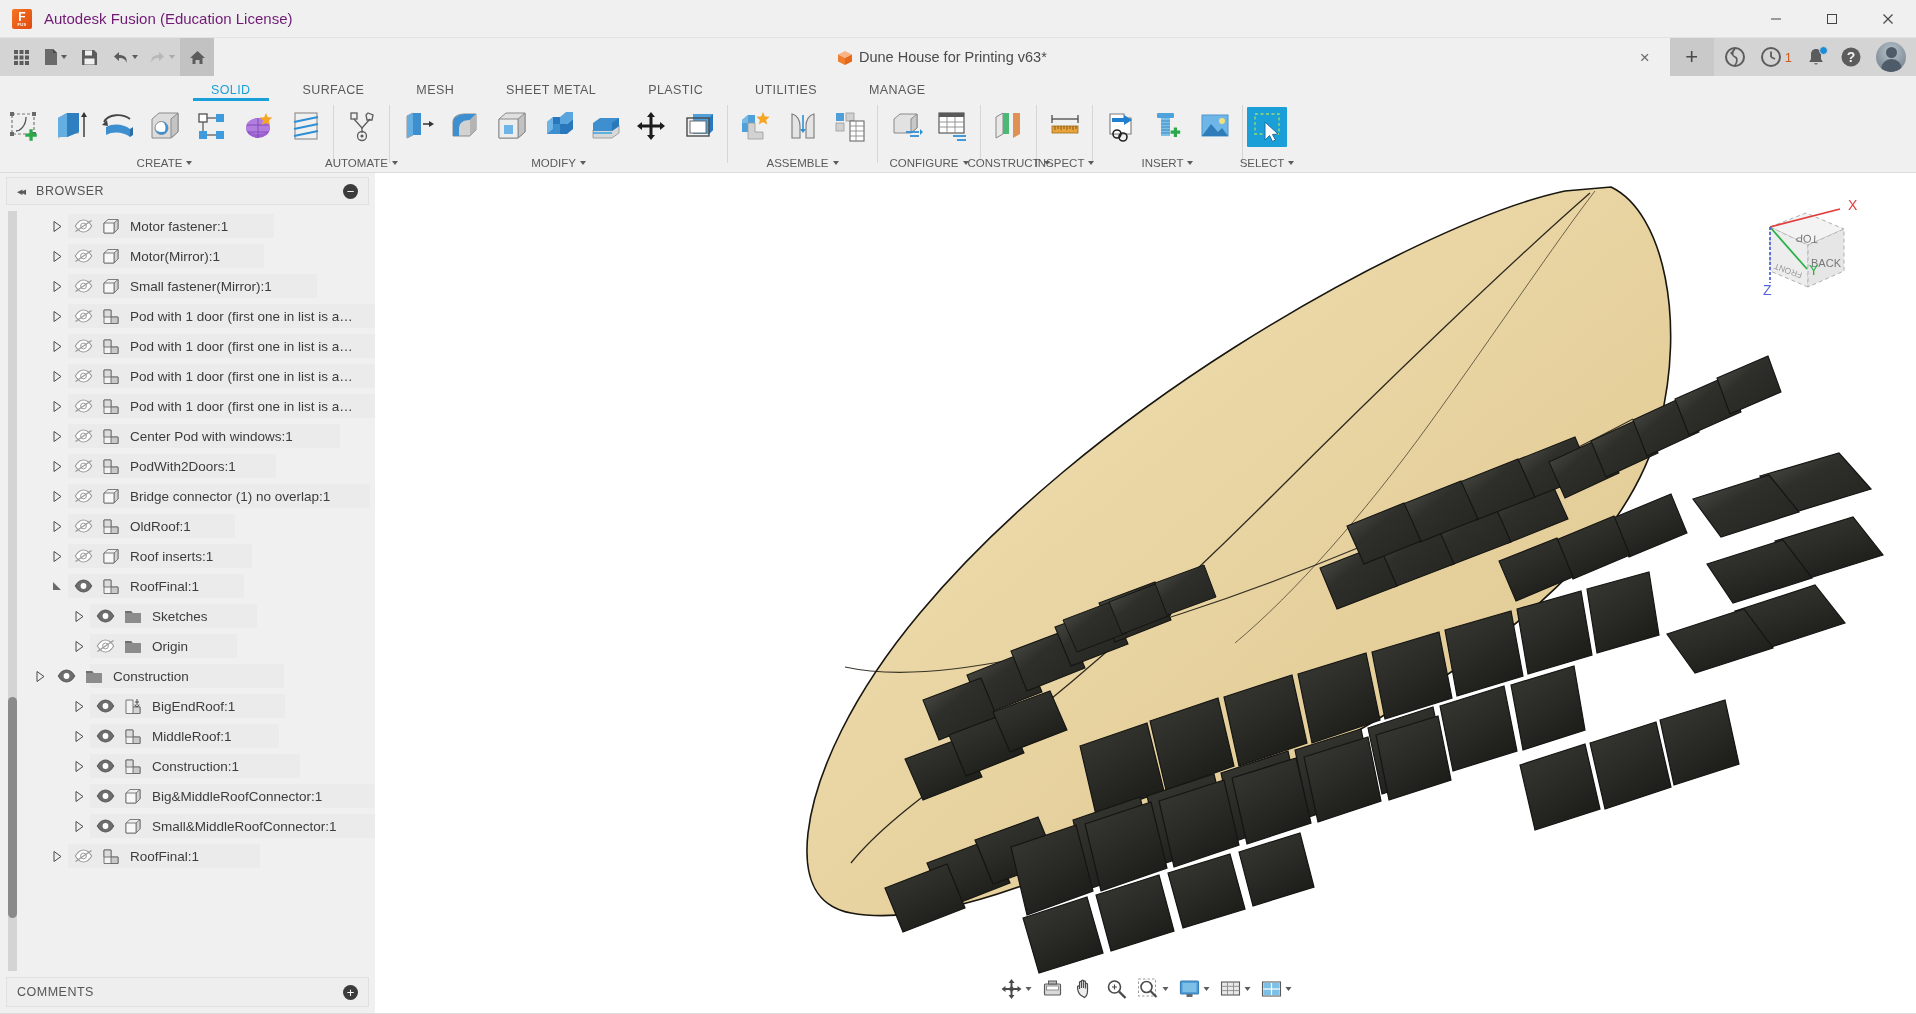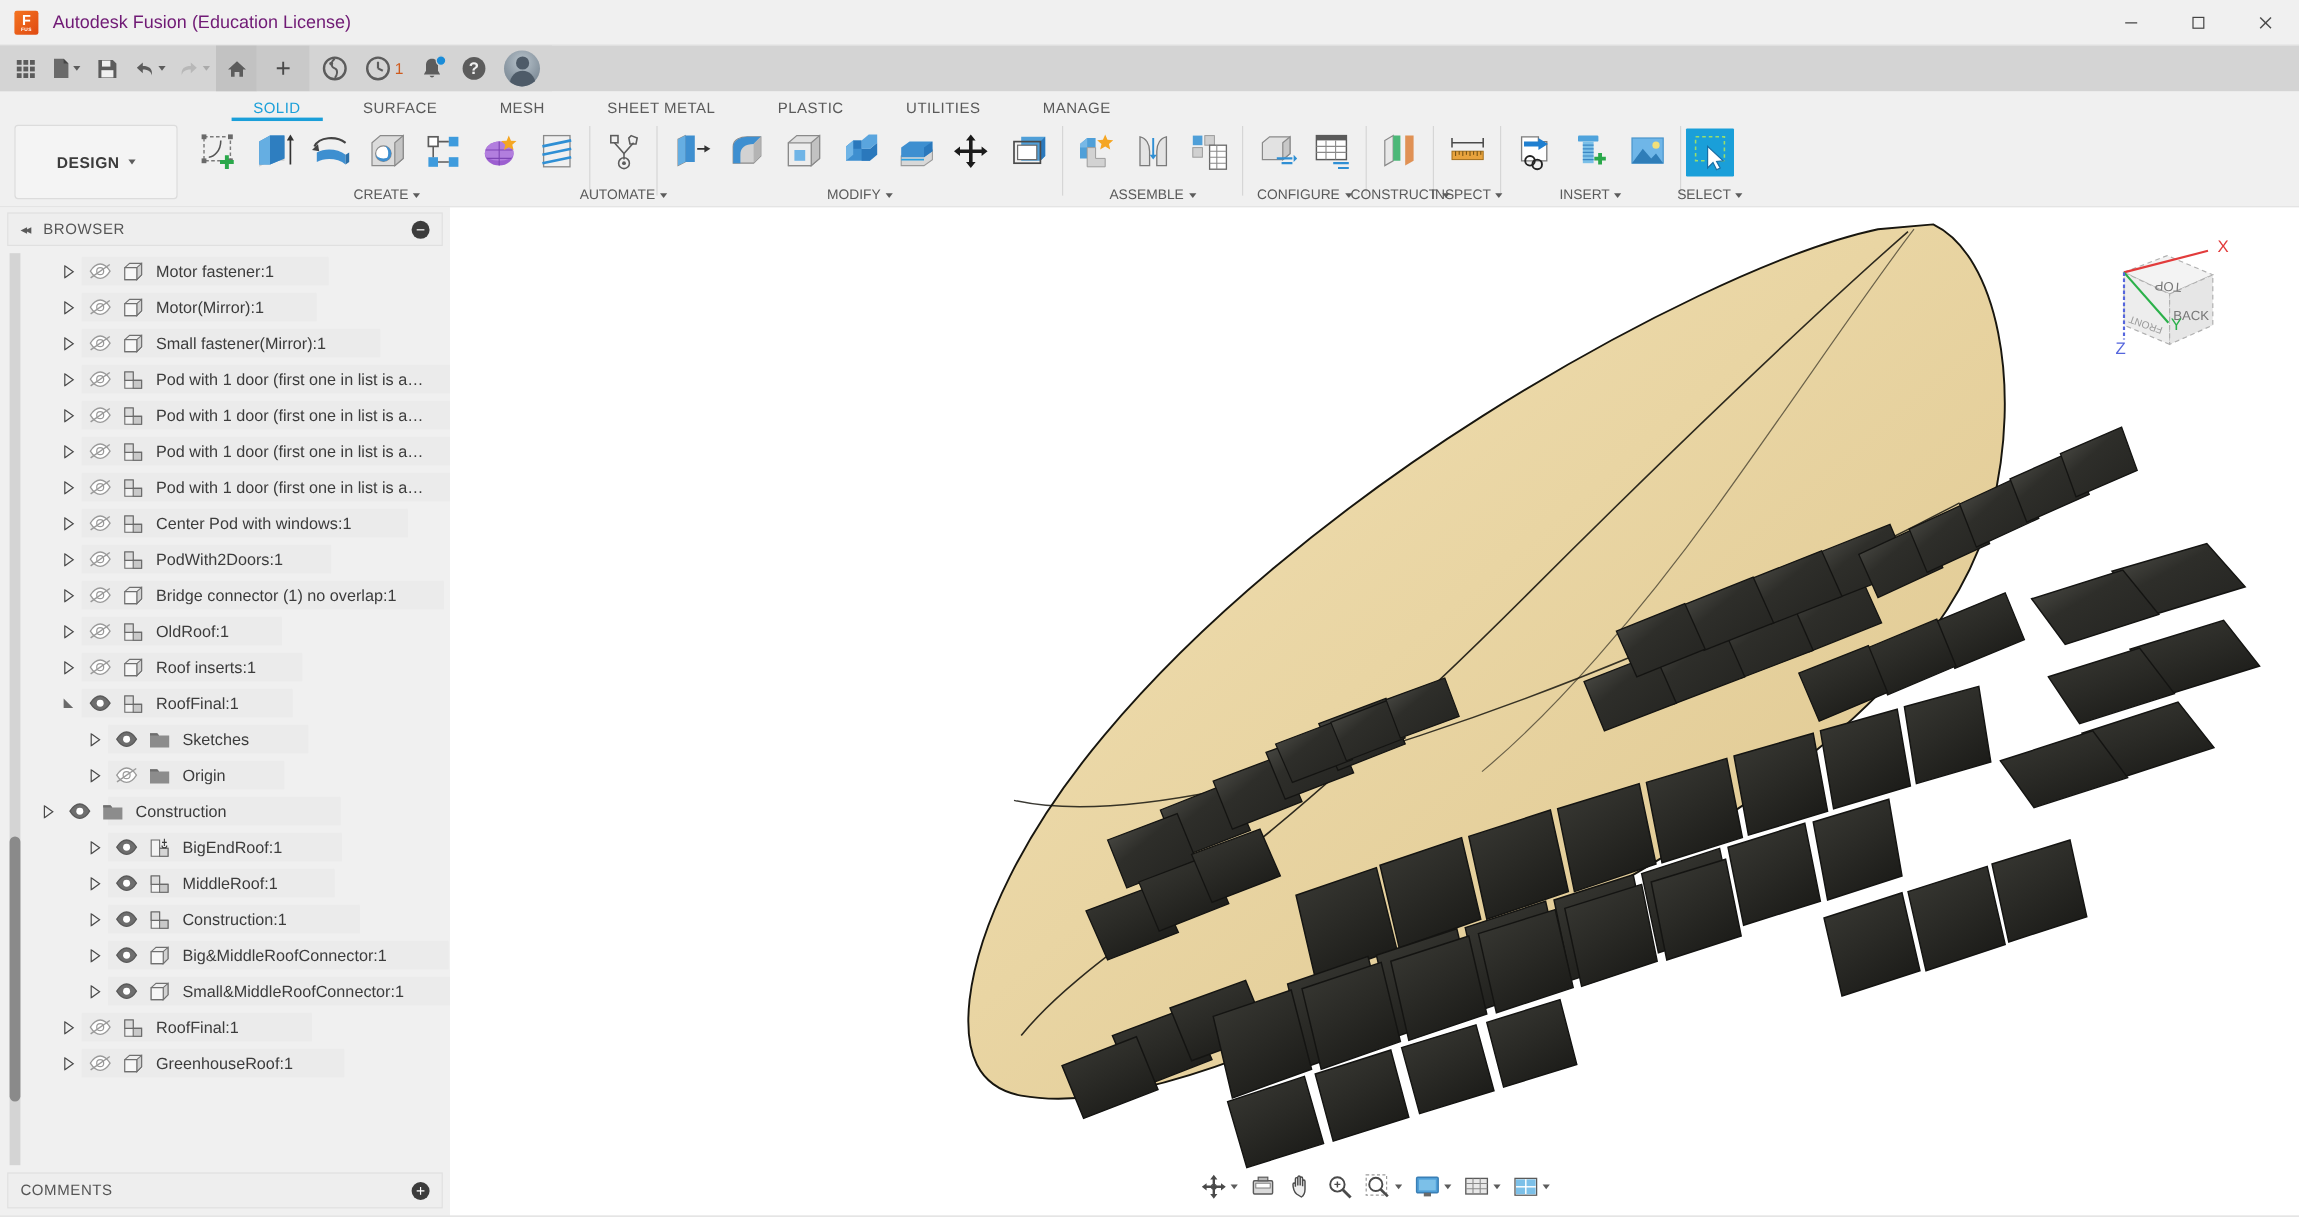--- a/index.html
+++ b/index.html
@@ -235,20 +235,33 @@
         </svg>
       <span class="caret dim"></span>
     </div>
     <div class="qbtn active">
       <svg width="19" height="17" viewBox="0 0 19 17">
           <path d="M9.5 2 L17 9 H14.5 V15 H11.5 V11 H7.5 V15 H4.5 V9 H2 Z" fill="#5c5c5c"></path>
         </svg>
     </div>
   </div>
 
+  <div class="doctab">
+    <div class="doctab-label">
+      <span class="cubeicon">
+        <svg width="16" height="16" viewBox="0 0 16 16">
+          <path d="M8 1 L15 4.5 L8 8 L1 4.5 Z" fill="#f9b384"></path>
+          <path d="M1 4.5 L8 8 L8 15 L1 11.5 Z" fill="#ef7f2e"></path>
+          <path d="M15 4.5 L8 8 L8 15 L15 11.5 Z" fill="#e4691a"></path>
+        </svg>
+      </span>
+      <span>Dune House for Printing v63*</span>
+    </div>
+    <span class="tabclose">×</span>
+  </div>
 
   <div class="tabplus">+</div>
 
   <div class="righticons">
     <div class="ricon">
       <svg width="22" height="22" viewBox="0 0 22 22">
         <circle cx="11" cy="11" r="9" fill="none" stroke="#5c5c5c" stroke-width="2"></circle>
         <path d="M11 3 C7 6 8 10 11 11 C14 12 13 17 11 19" fill="none" stroke="#5c5c5c" stroke-width="1.6"></path>
         <circle cx="8" cy="7" r="1.6" fill="#5c5c5c"></circle>
       </svg>
@@ -283,24 +296,20 @@
   <div class="ribtab">SURFACE</div>
   <div class="ribtab">MESH</div>
   <div class="ribtab">SHEET METAL</div>
   <div class="ribtab">PLASTIC</div>
   <div class="ribtab">UTILITIES</div>
   <div class="ribtab">MANAGE</div>
 </div>
 
 <div class="ribbon">
 
-  <div class="designbox">
-    <span class="lbl">DESIGN</span>
-    <span class="caret"></span>
-  </div>
 
   <div class="panel">
     <div class="panel-icons">
       <div class="tool">
         <svg width="34" height="34" viewBox="0 0 34 34">
           <rect x="5" y="4" width="22" height="20" fill="none" stroke="#7a7a7a" stroke-width="1.2" stroke-dasharray="3 2"></rect>
           <rect x="3" y="2" width="4" height="4" fill="#6a6a6a"></rect>
             <rect x="25" y="2" width="4" height="4" fill="#6a6a6a"></rect>
           <rect x="3" y="22" width="4" height="4" fill="#6a6a6a"></rect>
             <rect x="25" y="22" width="4" height="4" fill="#6a6a6a"></rect>
@@ -1133,43 +1142,20 @@
             </svg>
           </span>
           <span class="ticon">
             <svg width="18" height="17" viewBox="0 0 18 17">
               <path d="M2 2 H9 V9 H16 V15.5 H2 Z" fill="#f3f3f3" stroke="#6a6a6a" stroke-width=".9"></path>
               <path d="M2 2 H9 V9 H2 Z" fill="#dcdcdc" stroke="#6a6a6a" stroke-width=".9"></path>
               <path d="M9 9 H16 V15.5 H9 Z" fill="#c9c9c9" stroke="#6a6a6a" stroke-width=".9"></path>
             </svg>
           </span>
           <span class="tlabel">RoofFinal:1</span>
-        </div>
-        <div class="tnode" style="padding-left: 46px;">
-          <div class="rowbg" style="left: 68px; width: 219px;"></div>
-          <span class="twist">
-            <svg width="11" height="11" viewBox="0 0 11 11">
-              <path d="M2 0.5 L9 5.5 L2 10.5 Z" fill="none" stroke="#4a4a4a" stroke-width="1"></path>
-            </svg>
-          </span>
-          <span class="eye">
-            <svg width="19" height="14" viewBox="0 0 19 14">
-              <path d="M1.3 7 C4 2.6 7 1 9.5 1 C12 1 15 2.6 17.7 7 C15 11.4 12 13 9.5 13 C7 13 4 11.4 1.3 7 Z" fill="#ffffff" stroke="#9a9a9a" stroke-width="1.1"></path>
-              <circle cx="9.5" cy="7" r="2.9" fill="none" stroke="#9a9a9a" stroke-width="1"></circle>
-              <line x1="1.5" y1="12.6" x2="17.5" y2="1.4" stroke="#9a9a9a" stroke-width="1.2"></line>
-            </svg>
-          </span>
-          <span class="ticon">
-            <svg width="18" height="17" viewBox="0 0 18 17">
-              <path d="M2 5 L6 1.5 L16 1.5 L16 11 L12 15 L2 15 Z" fill="#efefef" stroke="#707070" stroke-width=".9"></path>
-              <path d="M12 5 L16 1.5 L16 11 L12 15 Z" fill="#d2d2d2" stroke="#707070" stroke-width=".9"></path>
-              <path d="M2 5 L12 5 L12 15 L2 15 Z" fill="#f7f7f7" stroke="#707070" stroke-width=".9"></path>
-            </svg>
-          </span>
-          <span class="tlabel">GreenhouseRoof:1</span>
         </div>
       </div>
 
     <div class="comments">
       <span class="ttl">COMMENTS</span>
       <span class="circ-btn">+</span>
     </div>
   </div>
 
   <div class="viewport">

